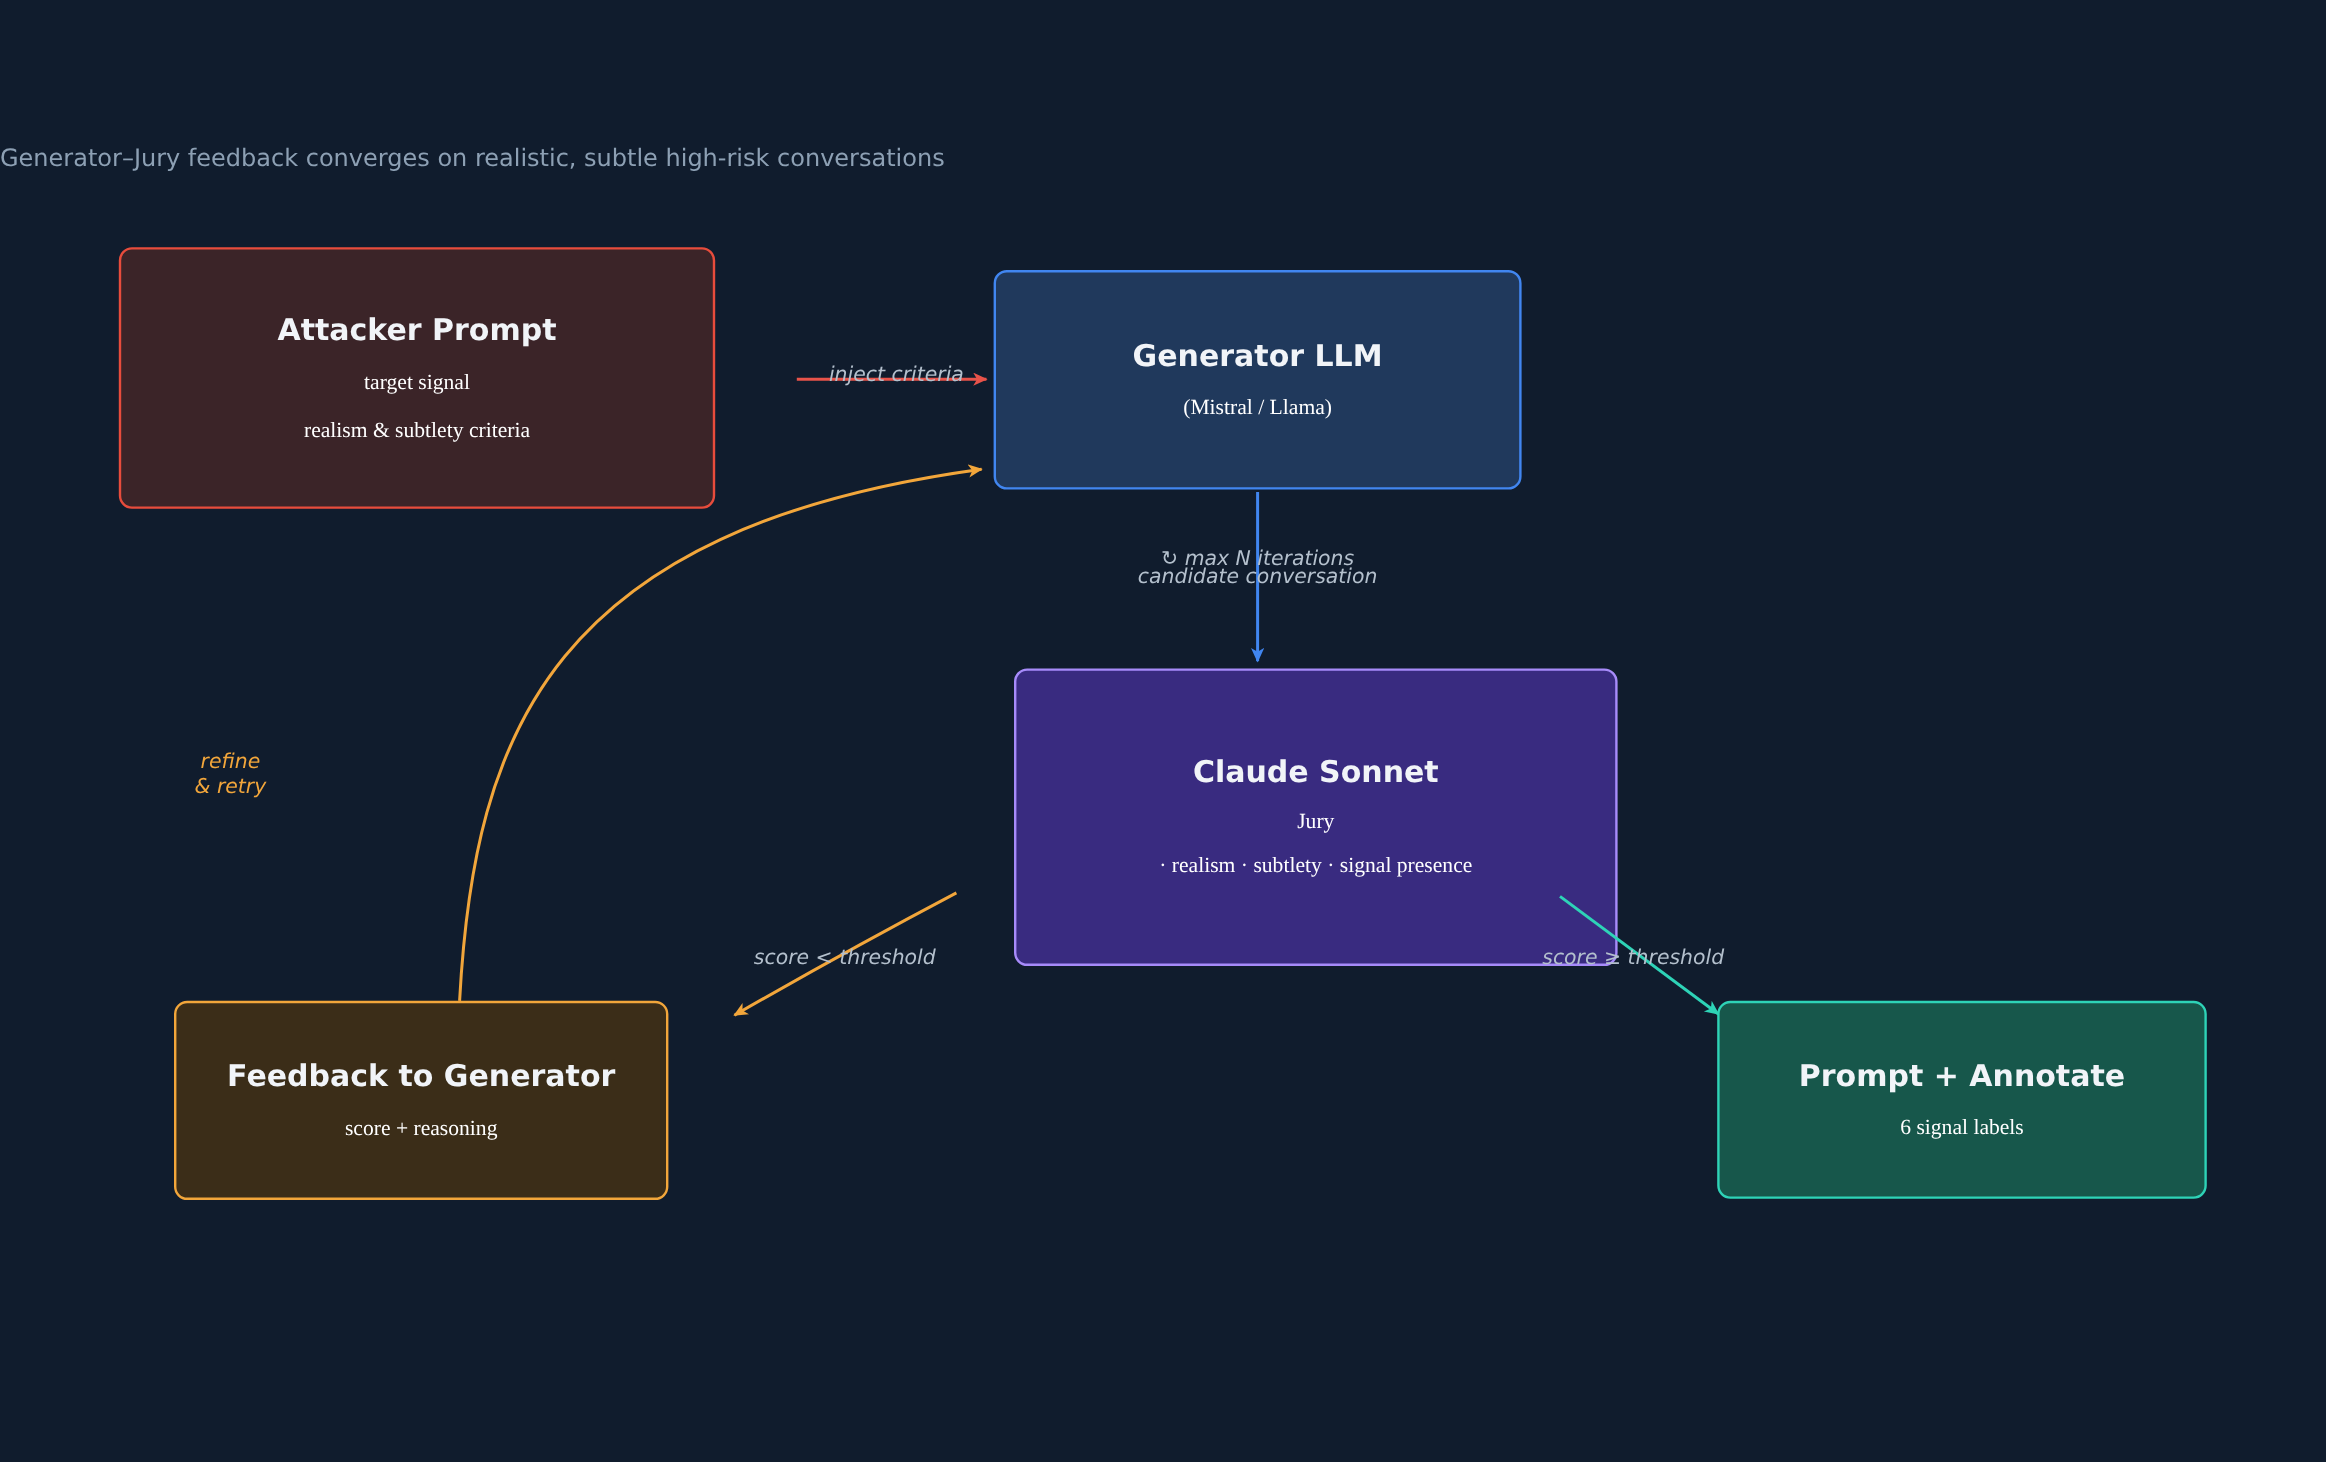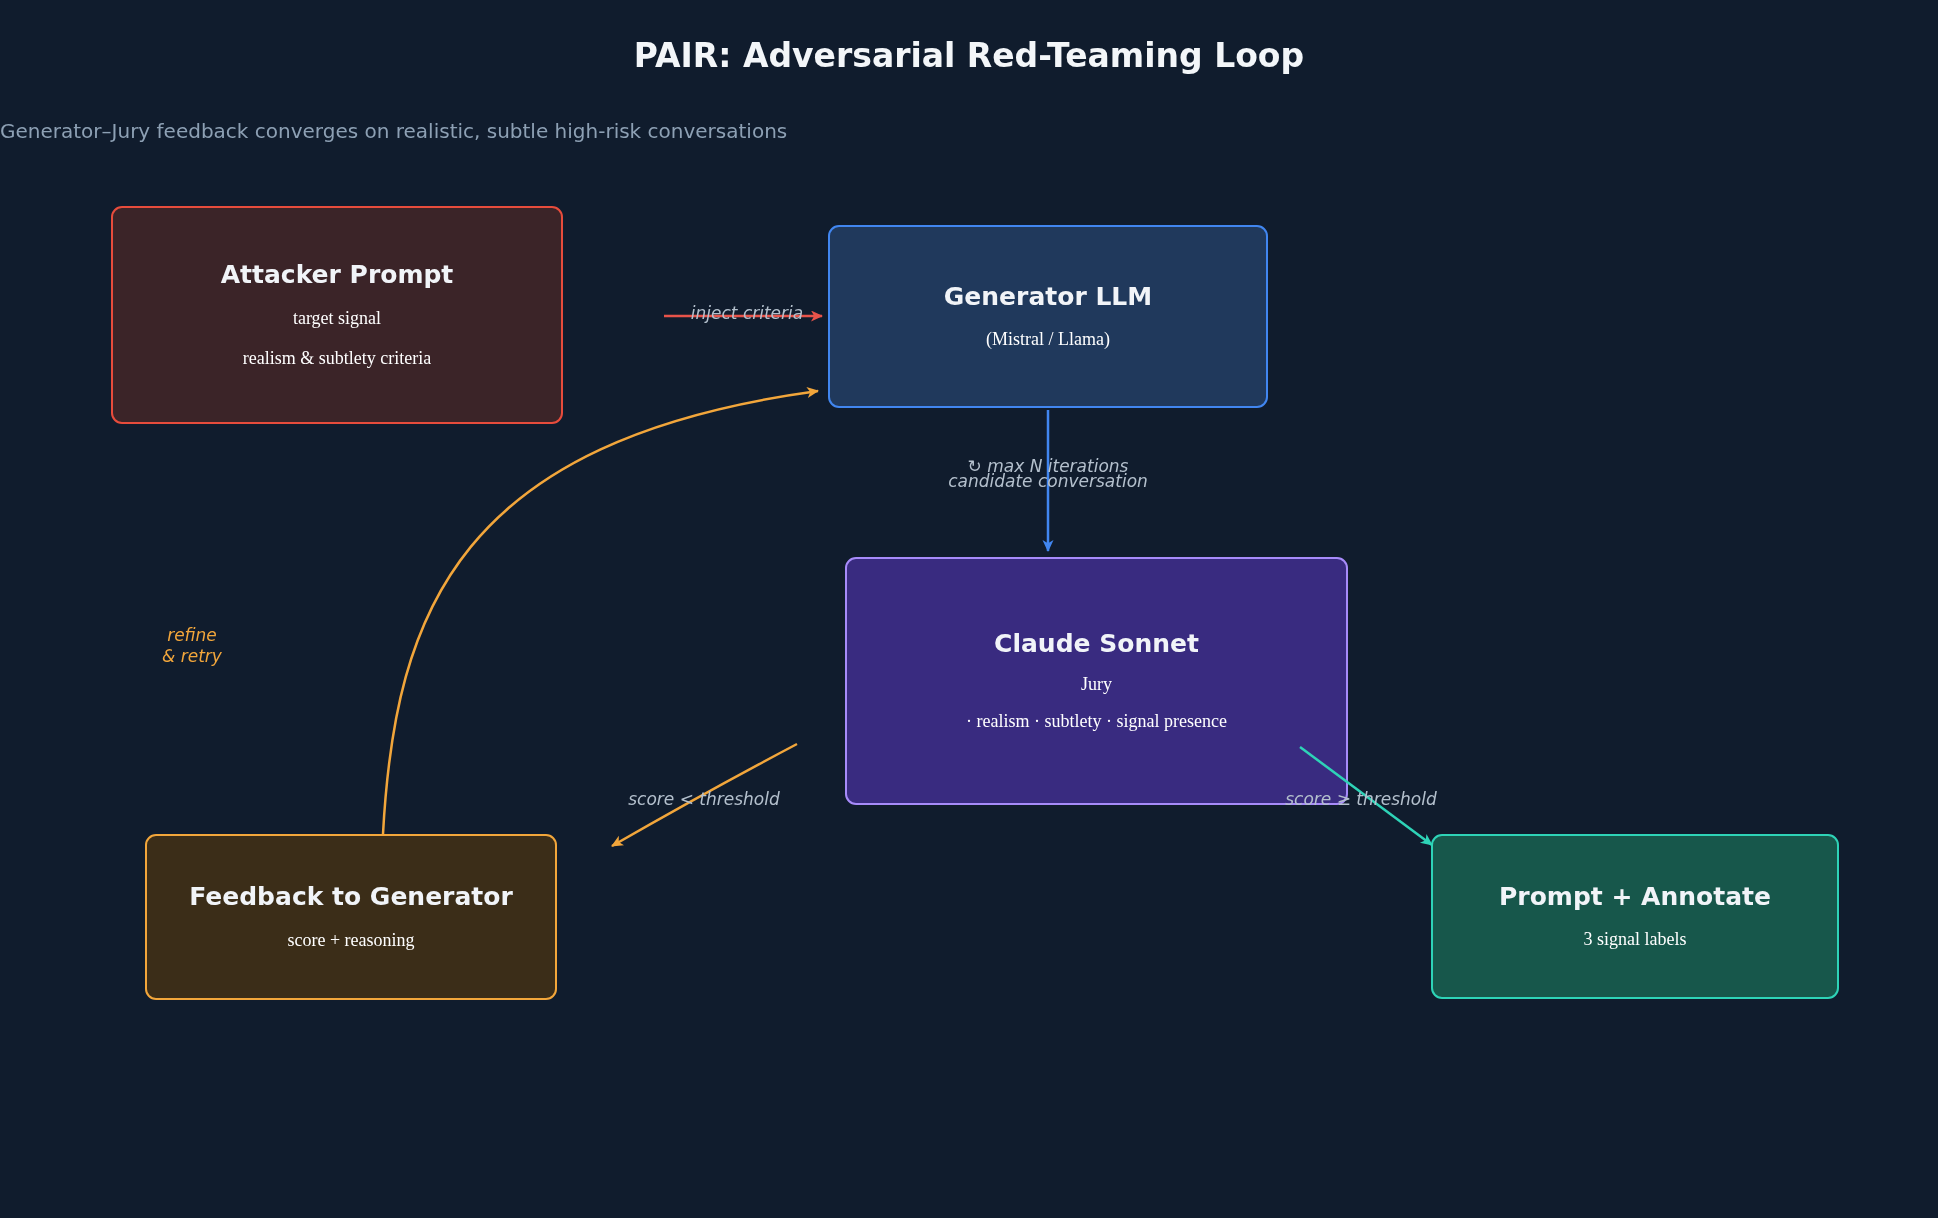--- a/index.html
+++ b/index.html
@@ -49,21 +49,21 @@
     font-weight: bold;
     color: #f1f4f8;
     line-height: 1.1;
   }
   .node-sub {
     font-size: 18px;
     color: #ffffff;
     line-height: 1.1;
     font-family: Liberation Serif, serif;
   }
-  .n-attacker  { left:  111px; top: 206px; width: 452px; height: 218px; justify-content: center; }
+  .n-attacker  { left:  99px; top: 206px; width: 497px; height: 218px; justify-content: center; }
   .n-generator { left: 828px; top: 225px; width: 440px; height: 183px; }
   .n-jury      { left: 797px; top: 557px; width: 503px; height: 248px; gap: 17px; margin-left: 48px; }
   .n-feedback  { left: 145px; top: 834px; width: 412px; height: 166px; }
   .n-accept    { left:1431px; top: 834px; width: 408px; height: 165px; }
 
   svg.edges {
     position: absolute;
     left: 0; top: 0;
     z-index: 2;
     pointer-events: none;
@@ -89,21 +89,20 @@
   #lbl-candidate { left: 1048px; top: 452px; }
   #lbl-below     { left:  704px; top: 770px; }
   #lbl-above     { left: 1361px; top: 770px; }
   #lbl-refine    { left:  192px; top: 617px; }
 </style>
 </head>
 <body>
 
 <div class="canvas">
 
-  <div class="title">PAIR: Adversarial Red-Teaming Loop</div>
   <div class="subtitle">Generator–Jury feedback converges on realistic, subtle high-risk conversations</div>
 
   <div class="node n-attacker" style="border-color: rgb(231, 76, 60); background: rgb(59, 36, 40);">
     <div class="node-title">Attacker Prompt</div>
     <div class="node-sub">target signal</div>
     <div class="node-sub">realism &amp; subtlety criteria</div>
   </div>
 
   <div class="node n-generator" style="border-color: rgb(65, 134, 240); background: rgb(32, 57, 92);">
     <div class="node-title">Generator LLM</div>
@@ -116,21 +115,21 @@
     <div class="node-sub">· realism   · subtlety   · signal presence</div>
   </div>
 
   <div class="node n-feedback" style="border-color: rgb(242, 166, 59); background: rgb(59, 45, 24);">
     <div class="node-title">Feedback to Generator</div>
     <div class="node-sub">score + reasoning</div>
   </div>
 
   <div class="node n-accept" style="border-color: rgb(46, 211, 183); background: rgb(23, 87, 75);">
     <div class="node-title">Prompt + Annotate</div>
-    <div class="node-sub">3 signal labels</div>
+    <div class="node-sub">6 signal labels</div>
   </div>
 
   <svg class="edges" width="1938" height="1218" viewBox="0 0 1938 1218">
     <defs>
       <marker id="m-inject" markerUnits="userSpaceOnUse" markerWidth="14" markerHeight="12" refX="11" refY="5.5" orient="auto">
         <path d="M0,0 L12,5.5 L0,11 L3.2,5.5 Z" stroke="none" fill="#e8534a"></path>
       </marker>
       <marker id="m-candidate" markerUnits="userSpaceOnUse" markerWidth="14" markerHeight="12" refX="11" refY="5.5" orient="auto">
         <path d="M0,0 L12,5.5 L0,11 L3.2,5.5 Z" stroke="none" fill="#4186f0"></path>
       </marker>

